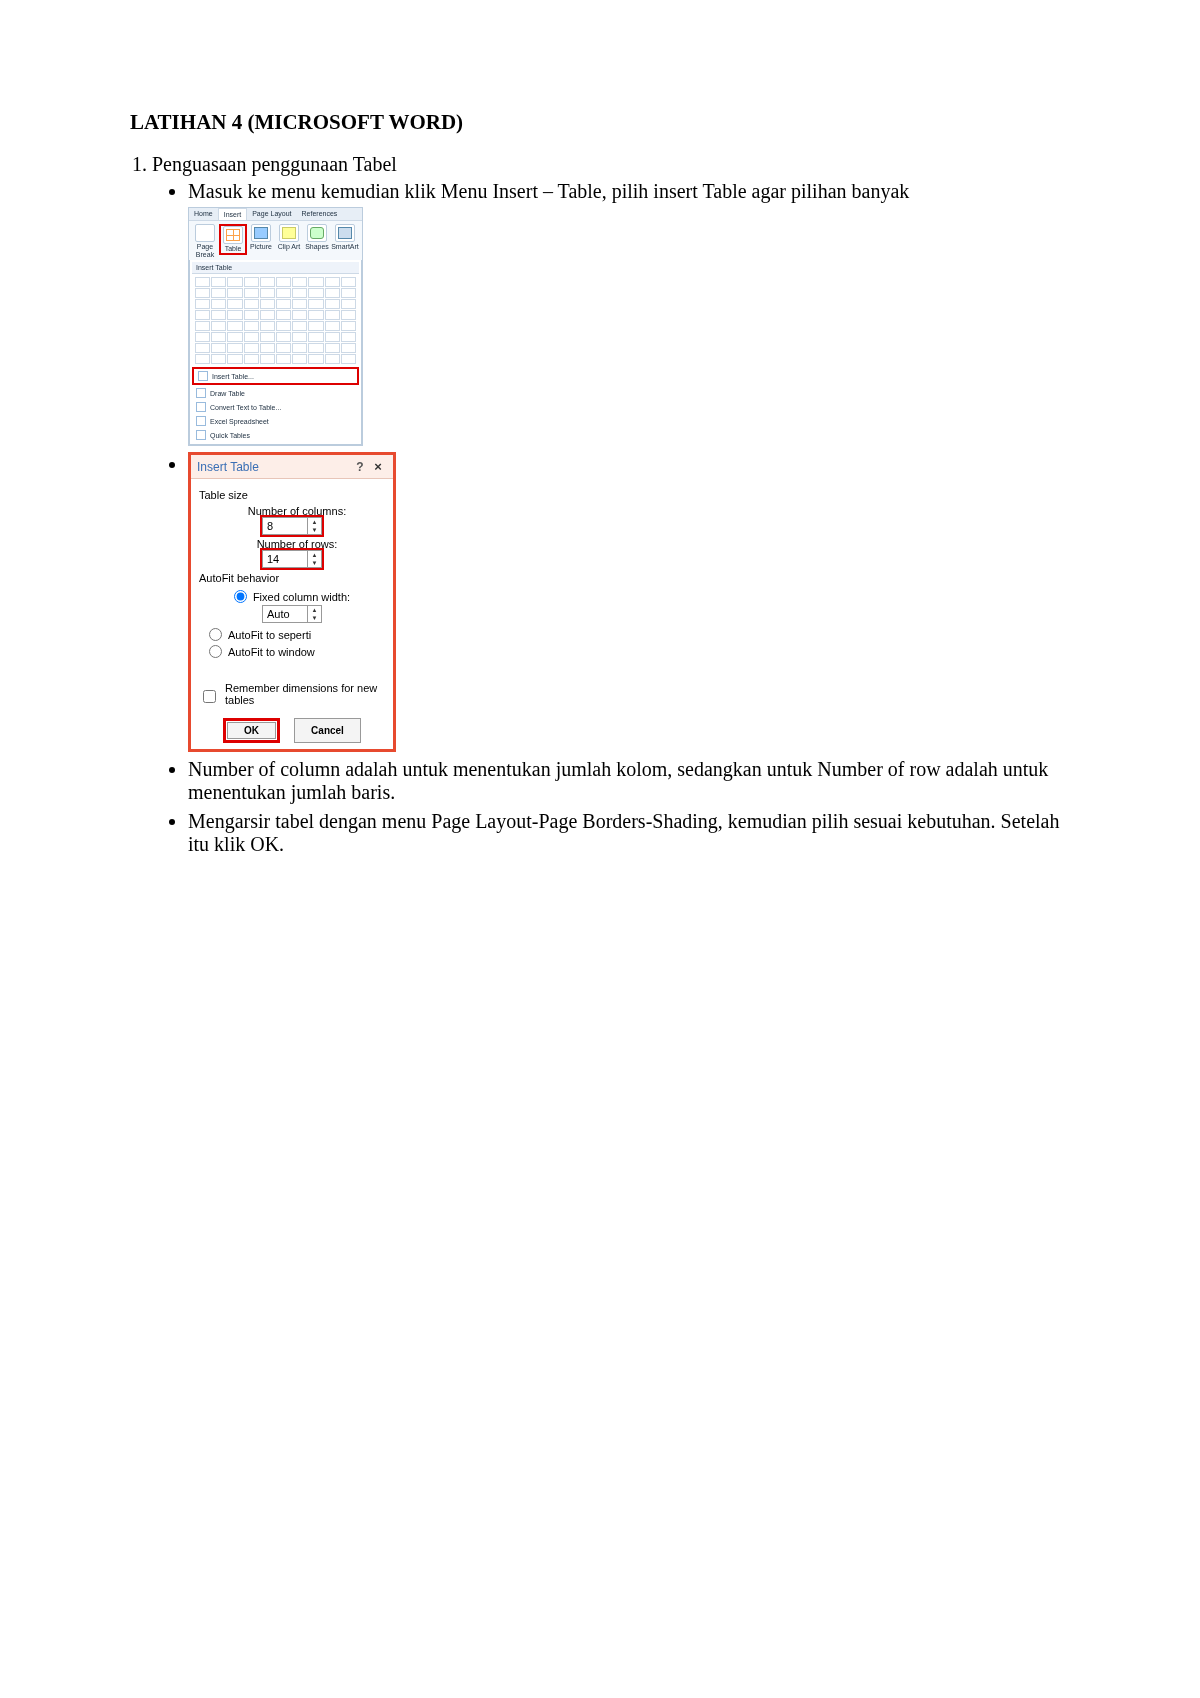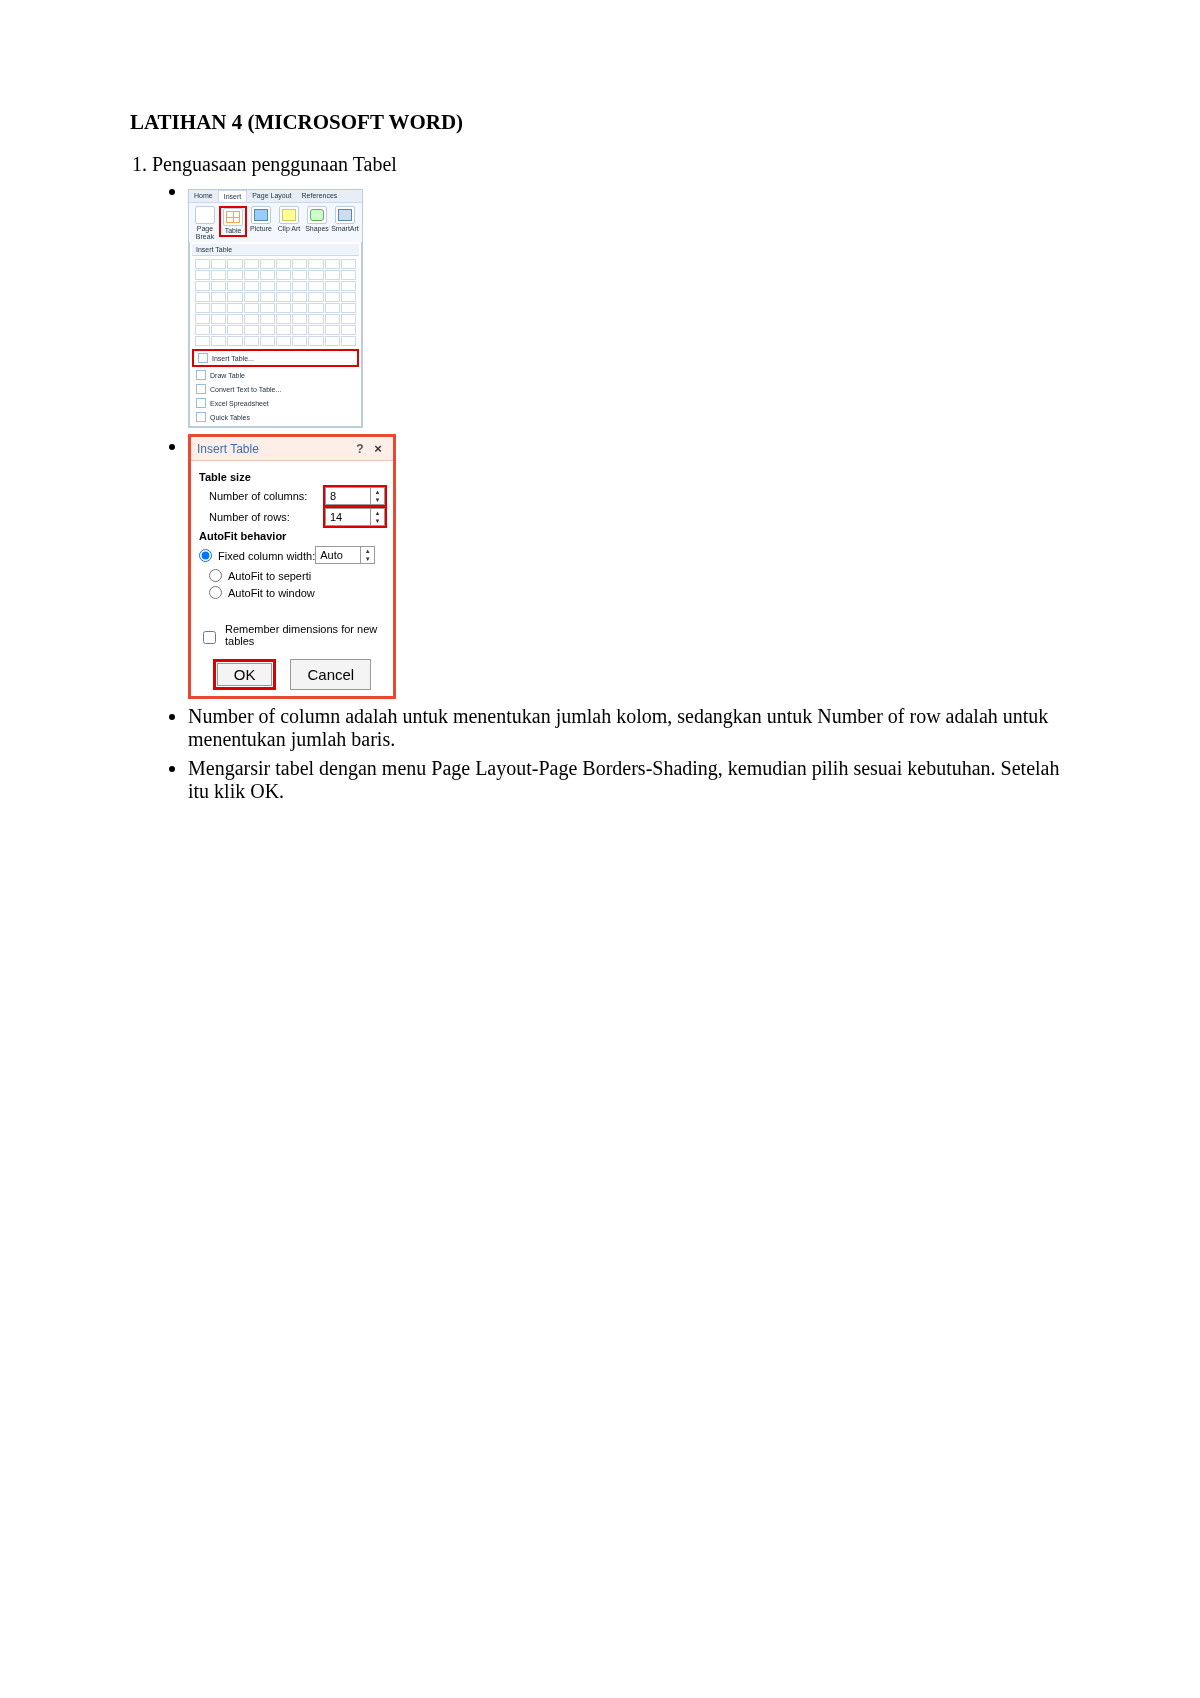--- a/index.html
+++ b/index.html
@@ -137,24 +137,25 @@
     background:#fdeee8;
     border-bottom:1px solid #e8c5b8;
     padding:4px 6px;
     font-size:12px;
     color:#3a6fb5;
   }
   .dialog-titlebar .spacer { flex:1; }
   .dialog-titlebar .q { width:18px; text-align:center; color:#555; font-weight:bold; }
   .dialog-titlebar .x { width:18px; text-align:center; color:#333; font-weight:bold; font-size:13px; }
   .dlg-body { padding:6px 8px 6px 8px; }
-  .section-hdr { font-weight:bold; margin:4px 0 4px 0; font-size:11px; }
+  .section-hdr { font-weight:normal; margin:4px 0 4px 0; font-size:11px; }
   .fld-row {
     display:flex; align-items:center;
     margin:3px 0;
+    flex-direction:column;
   }
   .fld-row label { flex:1; padding-left:10px; font-size:11px; }
   .spin {
     display:flex; align-items:center;
     border:1px solid #999;
     height:18px;
   }
   .spin input {
     width:44px; border:none; padding:1px 4px; font-size:11px;
   }
@@ -171,42 +172,44 @@
   .radio-row, .check-row {
     display:flex; align-items:flex-end; gap:6px;
     padding:2px 0 2px 10px; font-size:11px;
   }
   .radio-row input { margin:0; }
   .dlg-buttons {
     display:flex; justify-content:center; gap:14px;
     padding:4px 6px 6px 6px;
   }
   .dlg-buttons button {
-    font-size:15px;
+    font-size:10px;
     padding:2px 16px;
     background:#f4f4f4;
     border:1px solid #999;
+    font-weight:bold;
   }
   .dlg-buttons .ok-wrap { border:3px solid #d00; padding:1px; }
   .after-list {
     margin-top: 28px;
   }
 </style>
 </head>
 <body>
 
 <div class="page">
   <h1 class="title">LATIHAN 4 (MICROSOFT WORD)</h1>
 
   <ol class="top">
     <li>
       <span>Penguasaan penggunaan Tabel</span>
 
       <ul class="sub">
         <li>
+          <span>Masuk ke menu kemudian klik Menu Insert – Table, pilih insert Table agar pilihan banyak</span>
 
           
           <div class="img-block">
             <div class="ribbonshot">
               <div class="ribbon-tabs">
                 <span>Home</span>
                 <span class="sel insert-highlight">Insert</span>
                 <span>Page Layout</span>
                 <span>References</span>
               </div>

